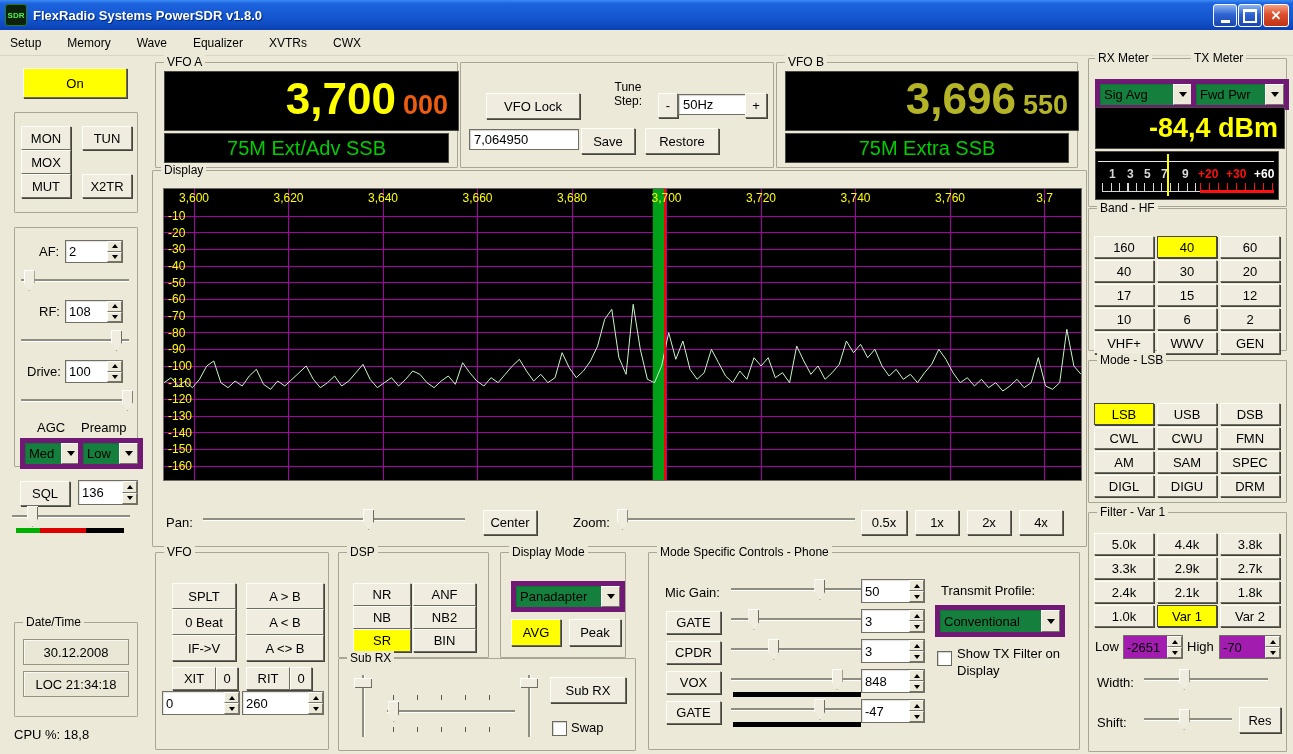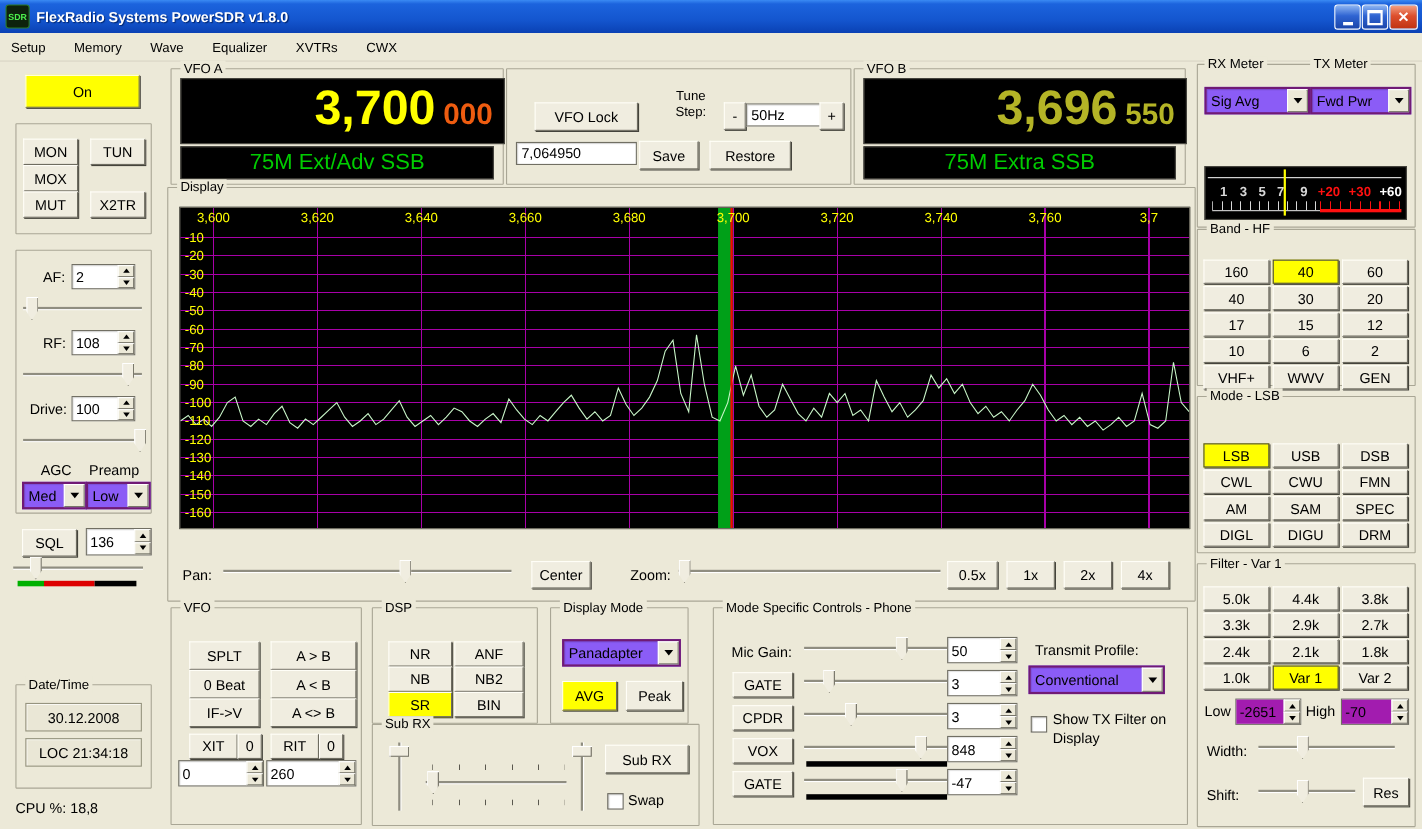--- a/index.html
+++ b/index.html
@@ -41,21 +41,21 @@
     font-size:13px;display:flex;align-items:center;padding:0 4px;white-space:nowrap;overflow:hidden}
   .spin{position:absolute;display:flex;border:1px solid #716f63;background:#fff;box-shadow:inset 1px 1px 1px rgba(0,0,0,.12)}
   .spin .val{flex:1;font-size:13px;display:flex;align-items:center;padding:0 3px;white-space:nowrap;overflow:hidden}
   .spin.yellowval .val{background:#a21caf}
   .spin .arrows{width:15px;display:flex;flex-direction:column}
   .sa{flex:1;background:#ece9d8;border:1px solid;border-color:#fff #77756a #77756a #fff;
     display:flex;align-items:center;justify-content:center}
   .sa::after{content:"";width:0;height:0;border-left:3px solid transparent;border-right:3px solid transparent}
   .sa.up::after{border-bottom:4px solid #000}
   .sa.dn::after{border-top:4px solid #000}
-  .dd{position:absolute;display:flex;background:#8b5cf6;border:2px solid #701a75;box-shadow:inset 1px 1px 1px rgba(0,0,0,.12)}
+  .dd{position:absolute;display:flex;background:#15803d;border:5px solid #701a75;box-shadow:inset 1px 1px 1px rgba(0,0,0,.12)}
   .dd .val{flex:1;font-size:13px;display:flex;align-items:center;padding:0 4px;white-space:nowrap;overflow:hidden}
   .ddbtn{width:17px;background:#ece9d8;border:1px solid;border-color:#fff #77756a #77756a #fff;
     display:flex;align-items:center;justify-content:center}
   .ddbtn::after{content:"";border-left:4px solid transparent;border-right:4px solid transparent;border-top:5px solid #000}
   
   .hsl{position:absolute;height:21px}
   .hsl .track{position:absolute;left:0;right:0;top:9px;height:2px;background:#8f8d80;box-shadow:0 1px 0 #fff}
   .hsl .thumb{position:absolute;top:0;width:11px;height:21px;margin-left:-5px;background:#f0ede0;
     box-shadow:inset 1px 1px 0 #fff,inset -1px 0 0 #6e6c60,inset 0 -1px 0 #6e6c60;
     clip-path:polygon(0 0,100% 0,100% 60%,50% 100%,0 60%)}
@@ -227,20 +227,21 @@
   <div class="legend2" style="left:6px">RX Meter</div>
   <div class="legend2" style="left:102px">TX Meter</div>
   <div class="dd" style="left:6px;top:20px;width:92px;height:21px">
     <div class="val">Sig Avg</div>
     <div class="ddbtn"></div>
   </div>
   <div class="dd" style="left:102px;top:20px;width:88px;height:21px">
     <div class="val">Fwd Pwr</div>
     <div class="ddbtn"></div>
   </div>
+  <div class="meterdisp" style="left:6px;top:48px;width:182px;height:40px;color:#ffff00">-84,4 dBm</div>
   <div class="abs" style="left:6px;top:92px;width:182px;height:47px;background:#000;border:1px solid #4a4942">
     <div class="abs" style="left:2px;top:9px;width:176px;height:1px;background:#e8e8e8"></div>
     <span class="mnum" style="left:13px;top:15px;color:#d8d8d8">1</span>
     <span class="mnum" style="left:31px;top:15px;color:#d8d8d8">3</span>
     <span class="mnum" style="left:48px;top:15px;color:#d8d8d8">5</span>
     <span class="mnum" style="left:65px;top:15px;color:#d8d8d8">7</span>
     <span class="mnum" style="left:86px;top:15px;color:#d8d8d8">9</span>
     <span class="mnum" style="left:102px;top:15px;color:#ff1010">+20</span>
     <span class="mnum" style="left:130px;top:15px;color:#ff1010">+30</span>
     <span class="mnum" style="left:158px;top:15px;color:#ffffff">+60</span>

